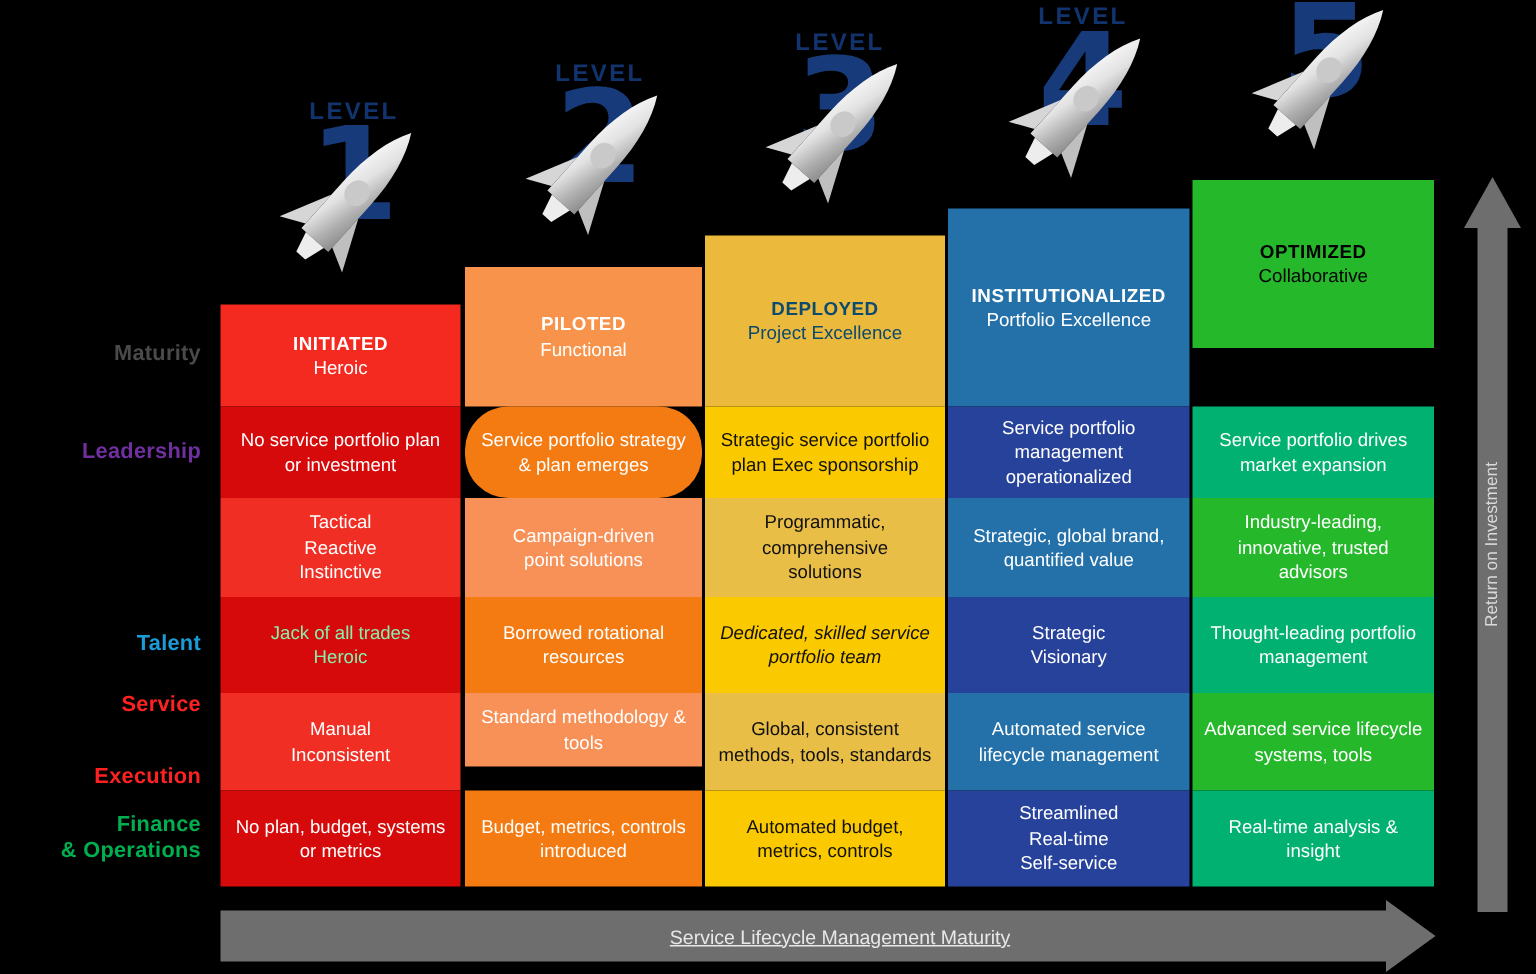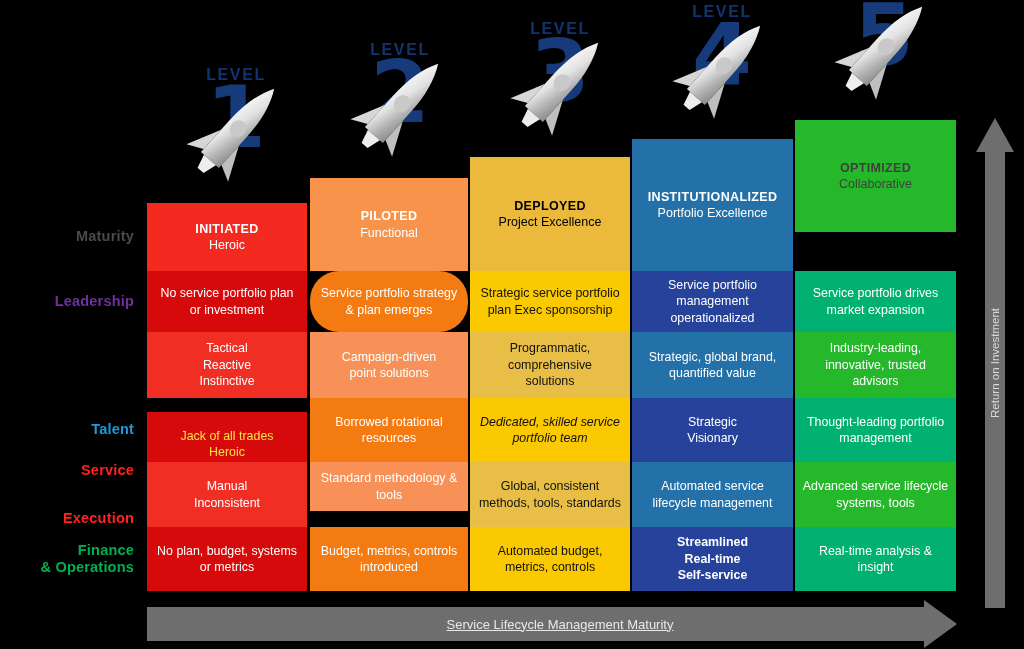--- a/index.html
+++ b/index.html
@@ -87,21 +87,21 @@
           <div class="h2">Heroic</div>
         </div>
         <div class="cell" style="top: 68px; height: 61px; background: rgb(214, 10, 10); color: rgb(255, 255, 255);">
           <span style="white-space: pre-line;">No service portfolio plan or investment</span>
         </div>
         <div class="cell" style="top: 129px; height: 66px; background: rgb(240, 46, 35); color: rgb(255, 255, 255);">
           <span style="white-space: pre-line;">Tactical
 Reactive
 Instinctive</span>
         </div>
-        <div class="cell" style="top: 209px; height: 64px; background: rgb(214, 10, 10); color: #fde047;">
+        <div class="cell" style="top: 195px; height: 64px; background: rgb(214, 10, 10); color: #86efac;">
           <span style="white-space: pre-line;">Jack of all trades
 Heroic</span>
         </div>
         <div class="cell" style="top: 259px; height: 65px; background: rgb(240, 46, 35); color: rgb(255, 255, 255);">
           <span style="white-space: pre-line;">Manual
 Inconsistent</span>
         </div>
         <div class="cell" style="top: 324px; height: 64px; background: rgb(214, 10, 10); color: rgb(255, 255, 255);">
           <span style="white-space: pre-line;">No plan, budget, systems or metrics</span>
         </div>
@@ -122,21 +122,21 @@
           <span style="white-space: pre-line;">Borrowed rotational resources</span>
         </div>
         <div class="cell" style="top: 284px; height: 49px; background: rgb(247, 145, 87); color: rgb(255, 255, 255);">
           <span style="white-space: pre-line;">Standard methodology &amp; tools</span>
         </div>
         <div class="cell" style="top: 349px; height: 64px; background: rgb(244, 122, 18); color: rgb(255, 255, 255);">
           <span style="white-space: pre-line;">Budget, metrics, controls introduced</span>
         </div>
       </div>
       <div class="col" style="left: 470px; width: 160px; top: 157px; height: 434px;">
-        <div class="hdr" style="height: 114px; background: rgb(235, 185, 60); color: #000000;">
+        <div class="hdr" style="height: 114px; background: rgb(235, 185, 60); color: #0c4a6e;">
           <div class="h1">DEPLOYED</div>
           <div class="h2">Project Excellence</div>
         </div>
         <div class="cell" style="top: 114px; height: 61px; background: rgb(251, 201, 0); color: rgb(17, 17, 17);">
           <span style="white-space: pre-line;">Strategic service portfolio plan Exec sponsorship</span>
         </div>
         <div class="cell" style="top: 175px; height: 66px; background: rgb(232, 190, 70); color: rgb(17, 17, 17);">
           <span style="white-space: pre-line;">Programmatic,
 comprehensive
 solutions</span>
@@ -164,27 +164,27 @@
           <span style="white-space: pre-line;">Strategic, global brand, quantified value</span>
         </div>
         <div class="cell" style="top: 259px; height: 64px; background: rgb(39, 66, 154); color: rgb(255, 255, 255);">
           <span style="white-space: pre-line;">Strategic
 Visionary</span>
         </div>
         <div class="cell" style="top: 323px; height: 65px; background: rgb(35, 113, 168); color: rgb(255, 255, 255);">
           <span style="white-space: pre-line;">Automated service lifecycle management</span>
         </div>
         <div class="cell" style="top: 388px; height: 64px; background: rgb(39, 66, 154); color: rgb(255, 255, 255);">
-          <span style="white-space: pre-line; font-weight: bold;">Streamlined
+          <span style="white-space: pre-line;">Streamlined
 Real-time
 Self-service</span>
         </div>
       </div>
       <div class="col" style="left: 795px; width: 161px; top: 120px; height: 471px;">
-        <div class="hdr" style="height: 112px; background: rgb(38, 184, 43); color: #404040;">
+        <div class="hdr" style="height: 112px; background: rgb(38, 184, 43); color: #000000;">
           <div class="h1">OPTIMIZED</div>
           <div class="h2">Collaborative</div>
         </div>
         <div class="cell" style="top: 151px; height: 61px; background: rgb(0, 177, 113); color: rgb(255, 255, 255);">
           <span style="white-space: pre-line;">Service portfolio drives market expansion</span>
         </div>
         <div class="cell" style="top: 212px; height: 66px; background: rgb(38, 184, 43); color: rgb(255, 255, 255);">
           <span style="white-space: pre-line;">Industry-leading, innovative, trusted advisors</span>
         </div>
         <div class="cell" style="top: 278px; height: 64px; background: rgb(0, 177, 113); color: rgb(255, 255, 255);">

